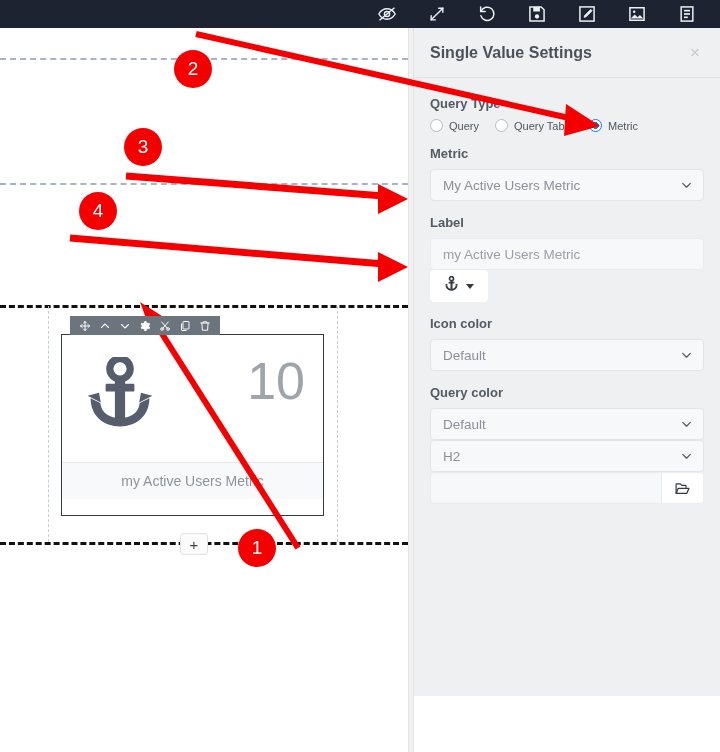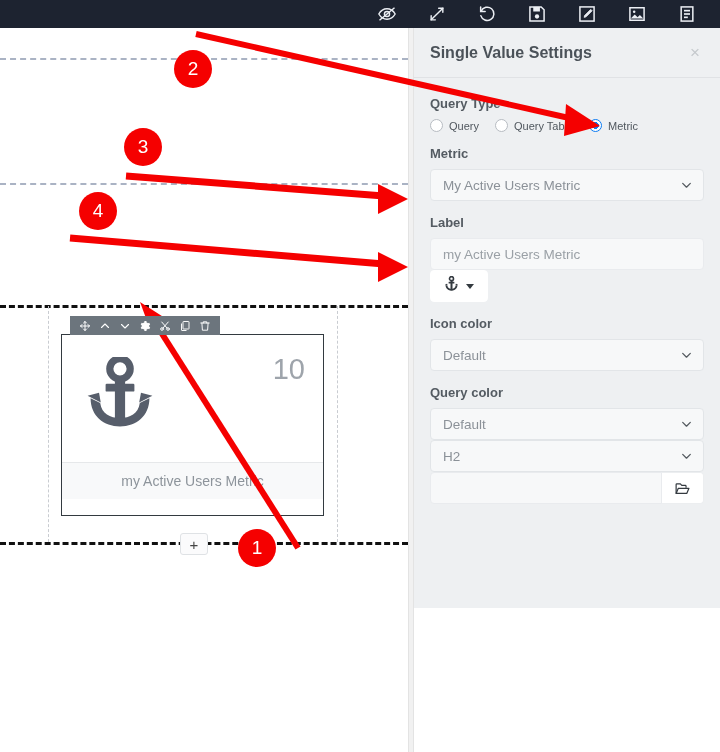--- a/index.html
+++ b/index.html
@@ -89,21 +89,21 @@
     border-bottom: 1px solid #e6e8ea;
     box-sizing: border-box;
   }
   .widget-icon {
     position: absolute;
     left: 22px; top: 22px;
   }
   .widget-value {
     position: absolute;
     right: 18px; top: 20px;
-    font-size: 29px;
+    font-size: 52px;
     color: #9ea4ab;
     font-weight: 300;
     line-height: 1;
     margin-left: 6px;
   }
   .widget-label {
     height: 36px;
     background: #f8f9fa;
     display: flex;
     align-items: center;
@@ -151,21 +151,21 @@
     background: #f1f1f1;
     border-left: 1px solid #e3e3e3;
     border-right: 1px solid #e3e3e3;
     box-sizing: border-box;
   }
 
   
   .panel {
     position: absolute;
     left: 414px; top: 28px;
-    width: 306px; height: 580px;
+    width: 306px; height: 668px;
     background: #eef0f2;
     overflow: hidden;
   }
   .panel-header {
     height: 50px;
     display: flex;
     align-items: center;
     border-bottom: 1px solid #e0e2e5;
     padding: 0 16px;
     box-sizing: border-box;

